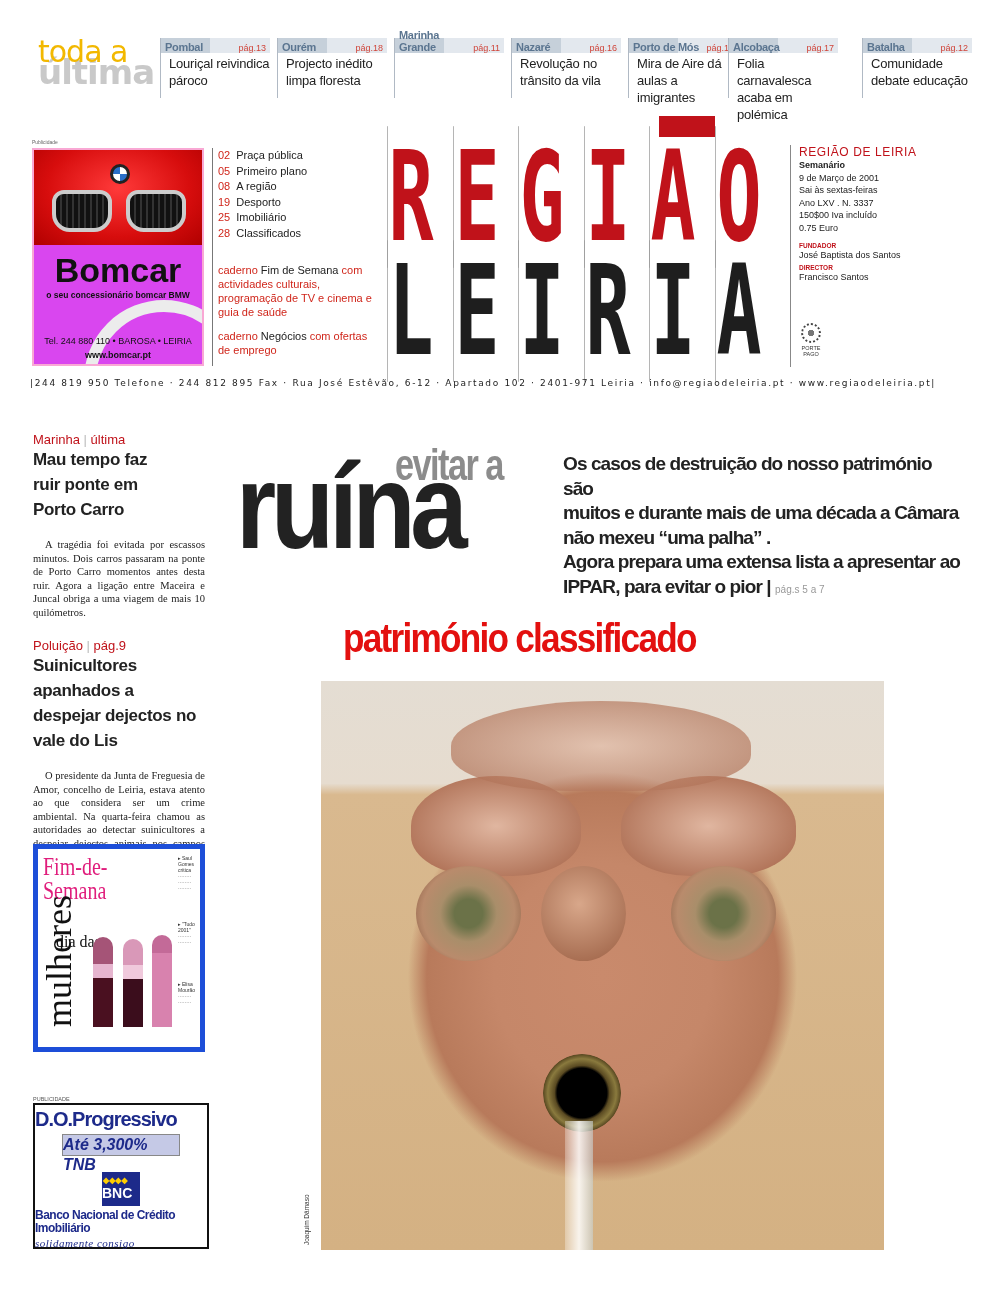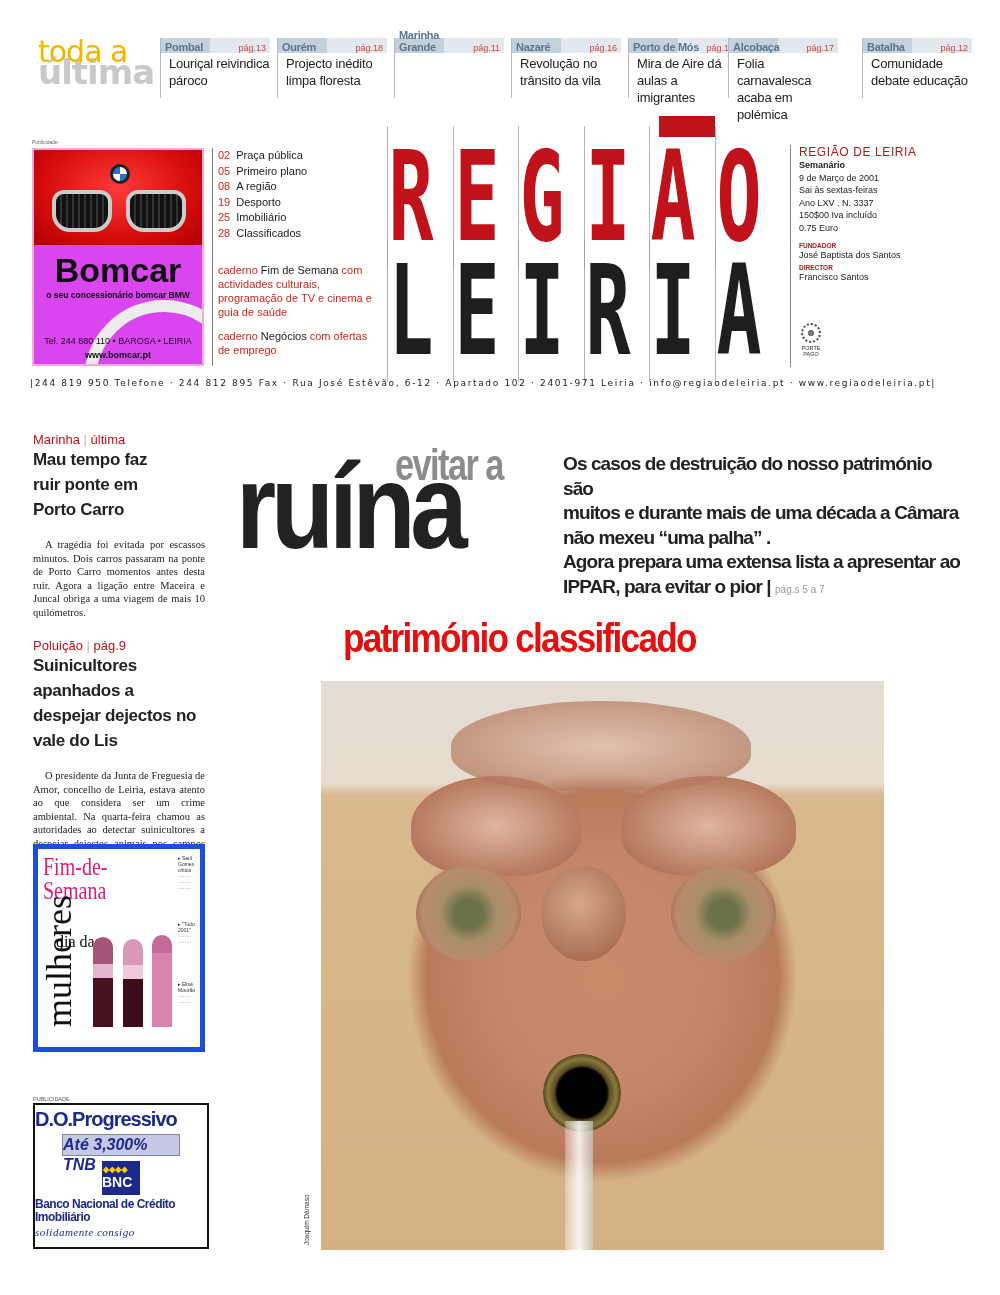--- a/index.html
+++ b/index.html
@@ -55,21 +55,21 @@
 .caderno{left:33px;top:844px;width:172px;height:208px;border:5px solid #1d4ed8;background:#fff;overflow:hidden}
 .fim{position:absolute;left:5px;top:6px;font-family:"Liberation Serif",serif;color:#e01d7c;font-size:25px;line-height:24px;transform:scaleX(.8);transform-origin:left}
 .mulh{position:absolute;left:0;top:152px;transform:rotate(-90deg);transform-origin:left top;font-family:"Liberation Serif",serif;font-size:36px;color:#111;top:178px}
 .dia{position:absolute;left:18px;top:84px;font-family:"Liberation Serif",serif;font-size:16px;color:#111}
 .lip{position:absolute;width:20px;bottom:20px;border-radius:10px 10px 0 0}
 .sidebul{position:absolute;left:140px;width:28px;font-size:5px;line-height:6px;color:#333}
 .pub2{left:33px;top:1096px;font-size:5.5px;color:#555}
 .bnc{left:33px;top:1103px;width:176px;height:146px;border:2px solid #111;background:#fff;}
 .bnc .t{color:#1d2a8a;font-size:20px;font-weight:bold;margin-top:3px;letter-spacing:-1px}
 .bnc .box{margin:3px auto 0;width:118px;height:22px;background:#c5c9e6;border:1px solid #888;color:#1d2a8a;font-weight:bold;font-size:16px;line-height:20px;font-style:italic}
-.bnc .logo{margin:5px auto 0;width:38px;height:34px;background:#1d2a8a;color:#fff;font-weight:bold;font-size:14px;line-height:14px;padding-top:14px;position:relative}
+.bnc .logo{margin:16px auto 0;width:38px;height:34px;background:#1d2a8a;color:#fff;font-weight:bold;font-size:14px;line-height:14px;padding-top:14px;position:relative}
 .bnc .logo:before{content:"◆◆◆◆";position:absolute;top:2px;left:1px;font-size:8px;color:#ffce00;letter-spacing:0}
 .bnc .n{color:#1d2a8a;font-weight:bold;font-size:12px;line-height:13px;margin-top:3px;letter-spacing:-.5px}
 .bnc .s{color:#1d2a8a;font-family:"Liberation Serif",serif;font-style:italic;font-size:11px;margin-top:2px;letter-spacing:.5px}
 
 .ruina{left:236px;top:446px;font-size:120px;font-weight:bold;color:#222;letter-spacing:-6px;transform:scaleX(.86);transform-origin:left;line-height:120px;font-family:"Liberation Sans",sans-serif}
 .evitar{left:395px;top:440px;font-size:44px;font-weight:bold;color:#8c8c8c;letter-spacing:-2px;transform:scaleX(.78);transform-origin:left}
 .deck{left:563px;top:452px;width:400px;font-size:19px;font-weight:bold;line-height:24.5px;color:#222;letter-spacing:-.9px}
 .deck .pg{font-size:10px;font-weight:normal;color:#999;letter-spacing:0}
 .patr{left:343px;top:616px;font-size:40px;font-weight:bold;color:#e3100f;letter-spacing:-2px;transform:scaleX(.88);transform-origin:left}
 

